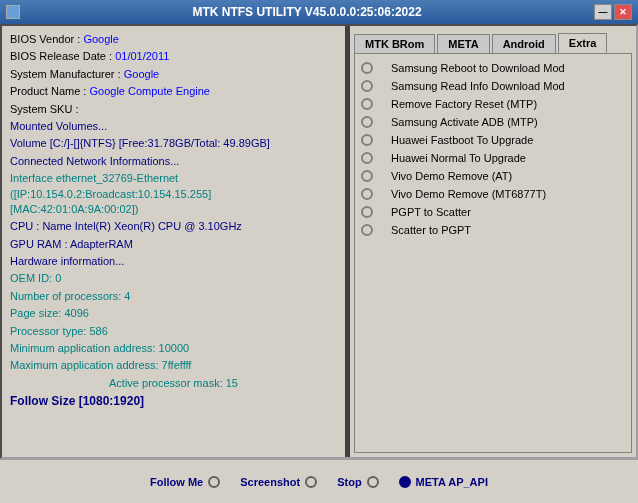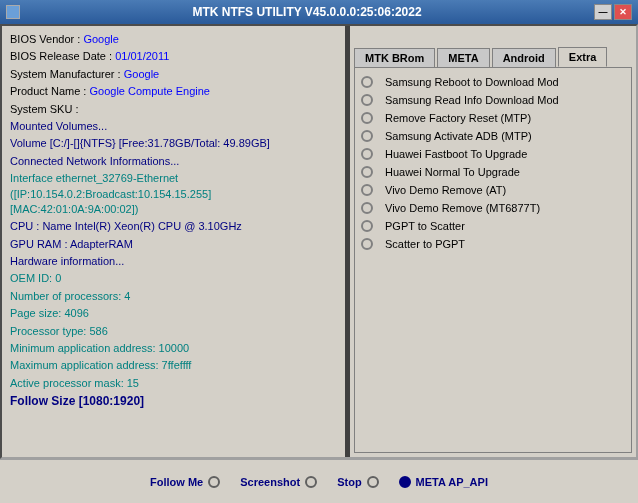--- a/index.html
+++ b/index.html
@@ -96,21 +96,21 @@
       flex: 1;
       background: #d4d0c8;
       display: flex;
       flex-direction: column;
     }
 
     
     #tabs {
       display: flex;
       align-items: flex-end;
-      padding: 21px 4px 0 4px;
+      padding: 7px 4px 0 4px;
       gap: 2px;
       background: #d4d0c8;
     }
     .tab {
       padding: 3px 10px;
       border: 1px solid #808080;
       border-bottom: none;
       background: #c8c8c8;
       cursor: pointer;
       font-size: 11px;
@@ -130,21 +130,21 @@
       flex: 1;
       background: #d4d0c8;
       padding: 8px 6px;
       margin: 0 4px 4px 4px;
       overflow-y: auto;
     }
 
     .radio-item {
       display: flex;
       align-items: center;
-      gap: 12px;
+      gap: 18px;
       margin-bottom: 6px;
     }
     .radio-input {
       width: 12px;
       height: 12px;
       border-radius: 50%;
       border: 2px solid #808080;
       background: #d4d0c8;
       flex-shrink: 0;
       display: flex;
@@ -221,21 +221,21 @@
       <div class="line" style="color: rgb(0, 128, 128);">Interface ethernet_32769-Ethernet ([IP:10.154.0.2:Broadcast:10.154.15.255][MAC:42:01:0A:9A:00:02])</div>
       <div class="line" style="color: rgb(0, 0, 128);">CPU  : Name Intel(R) Xeon(R) CPU @ 3.10GHz</div>
       <div class="line" style="color: rgb(0, 0, 128);">GPU RAM  : AdapterRAM</div>
       <div class="line" style="color: rgb(0, 0, 128);">Hardware information...</div>
       <div class="line" style="color: rgb(0, 128, 128);">OEM ID: 0</div>
       <div class="line" style="color: rgb(0, 128, 128);">Number of processors: 4</div>
       <div class="line" style="color: rgb(0, 128, 128);">Page size: 4096</div>
       <div class="line" style="color: rgb(0, 128, 128);">Processor type: 586</div>
       <div class="line" style="color: rgb(0, 128, 128);">Minimum application address: 10000</div>
       <div class="line" style="color: rgb(0, 128, 128);">Maximum application address: 7ffeffff</div>
-      <div class="line" style="color: rgb(0, 128, 128);">Active processor mask: 15</div>
+      <div class="line" style="color: rgb(0, 128, 128); text-align: center;">Active processor mask: 15</div>
       <div class="line" style="color: rgb(0, 0, 128); font-weight: bold; font-size: 12px;">Follow Size [1080:1920]</div>
     </div>
 
   <div id="right-panel">
     <div id="tabs">
     <div class="tab">MTK BRom</div>
         <div class="tab">META</div>
         <div class="tab">Android</div>
         <div class="tab active">Extra</div>
       </div>

